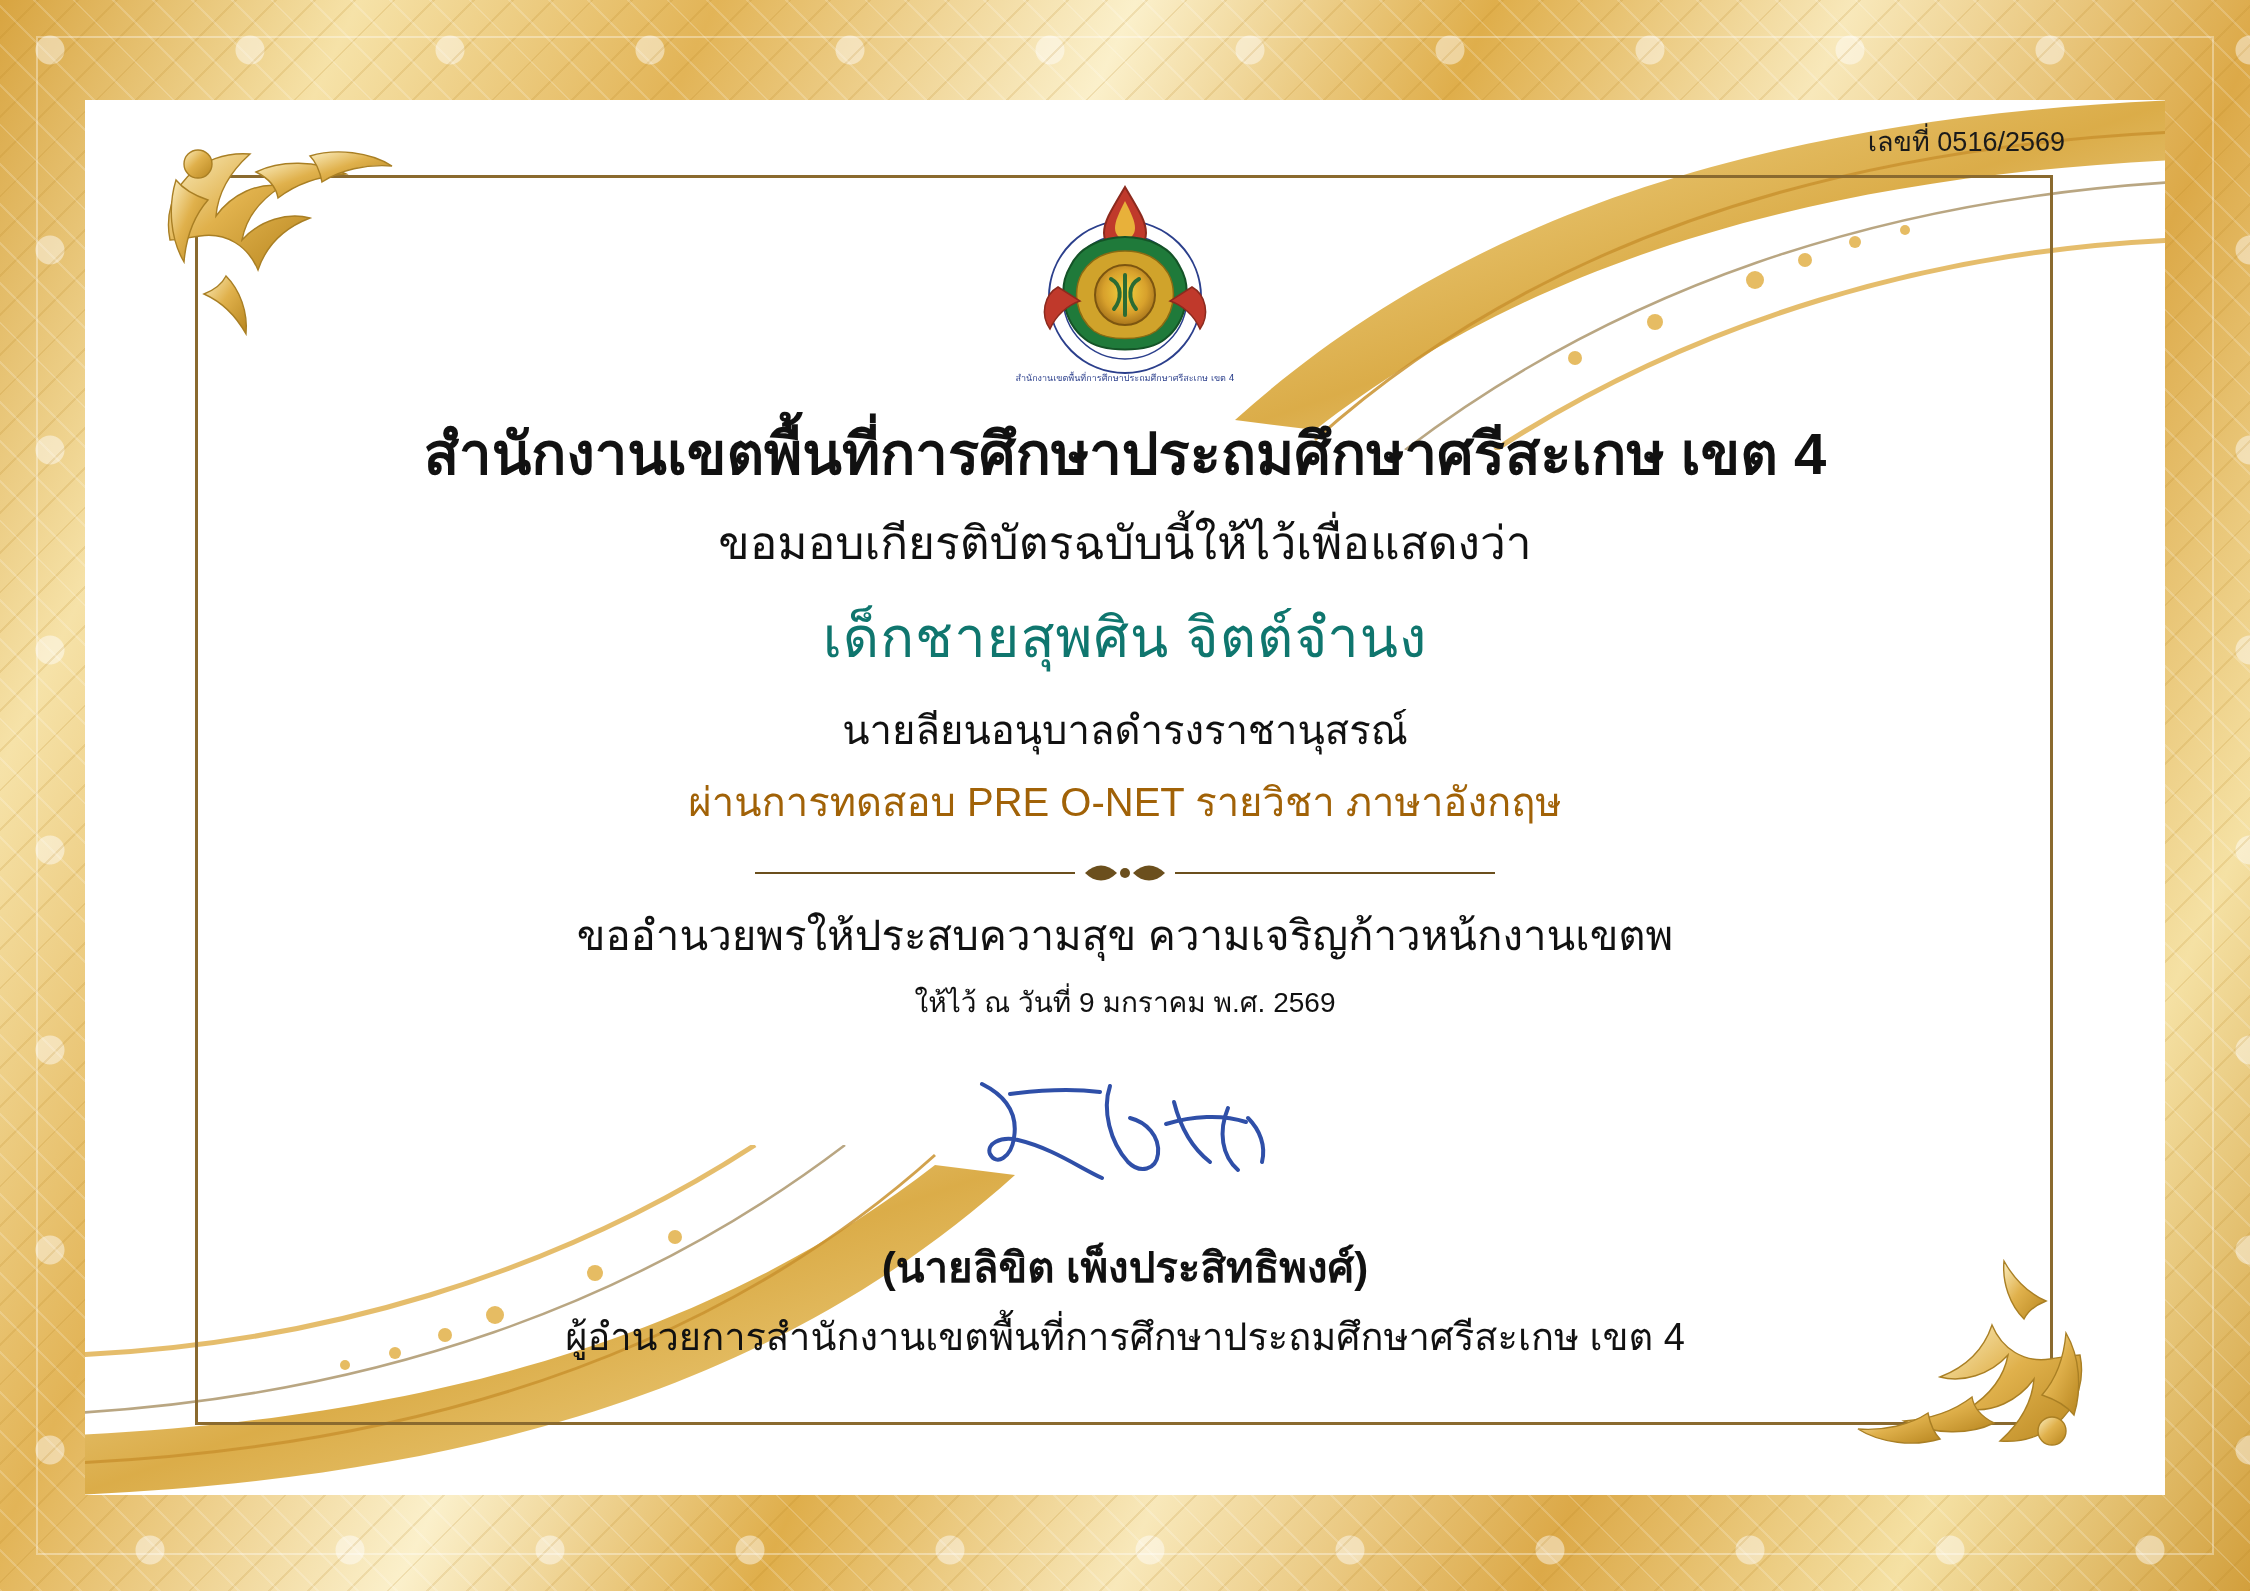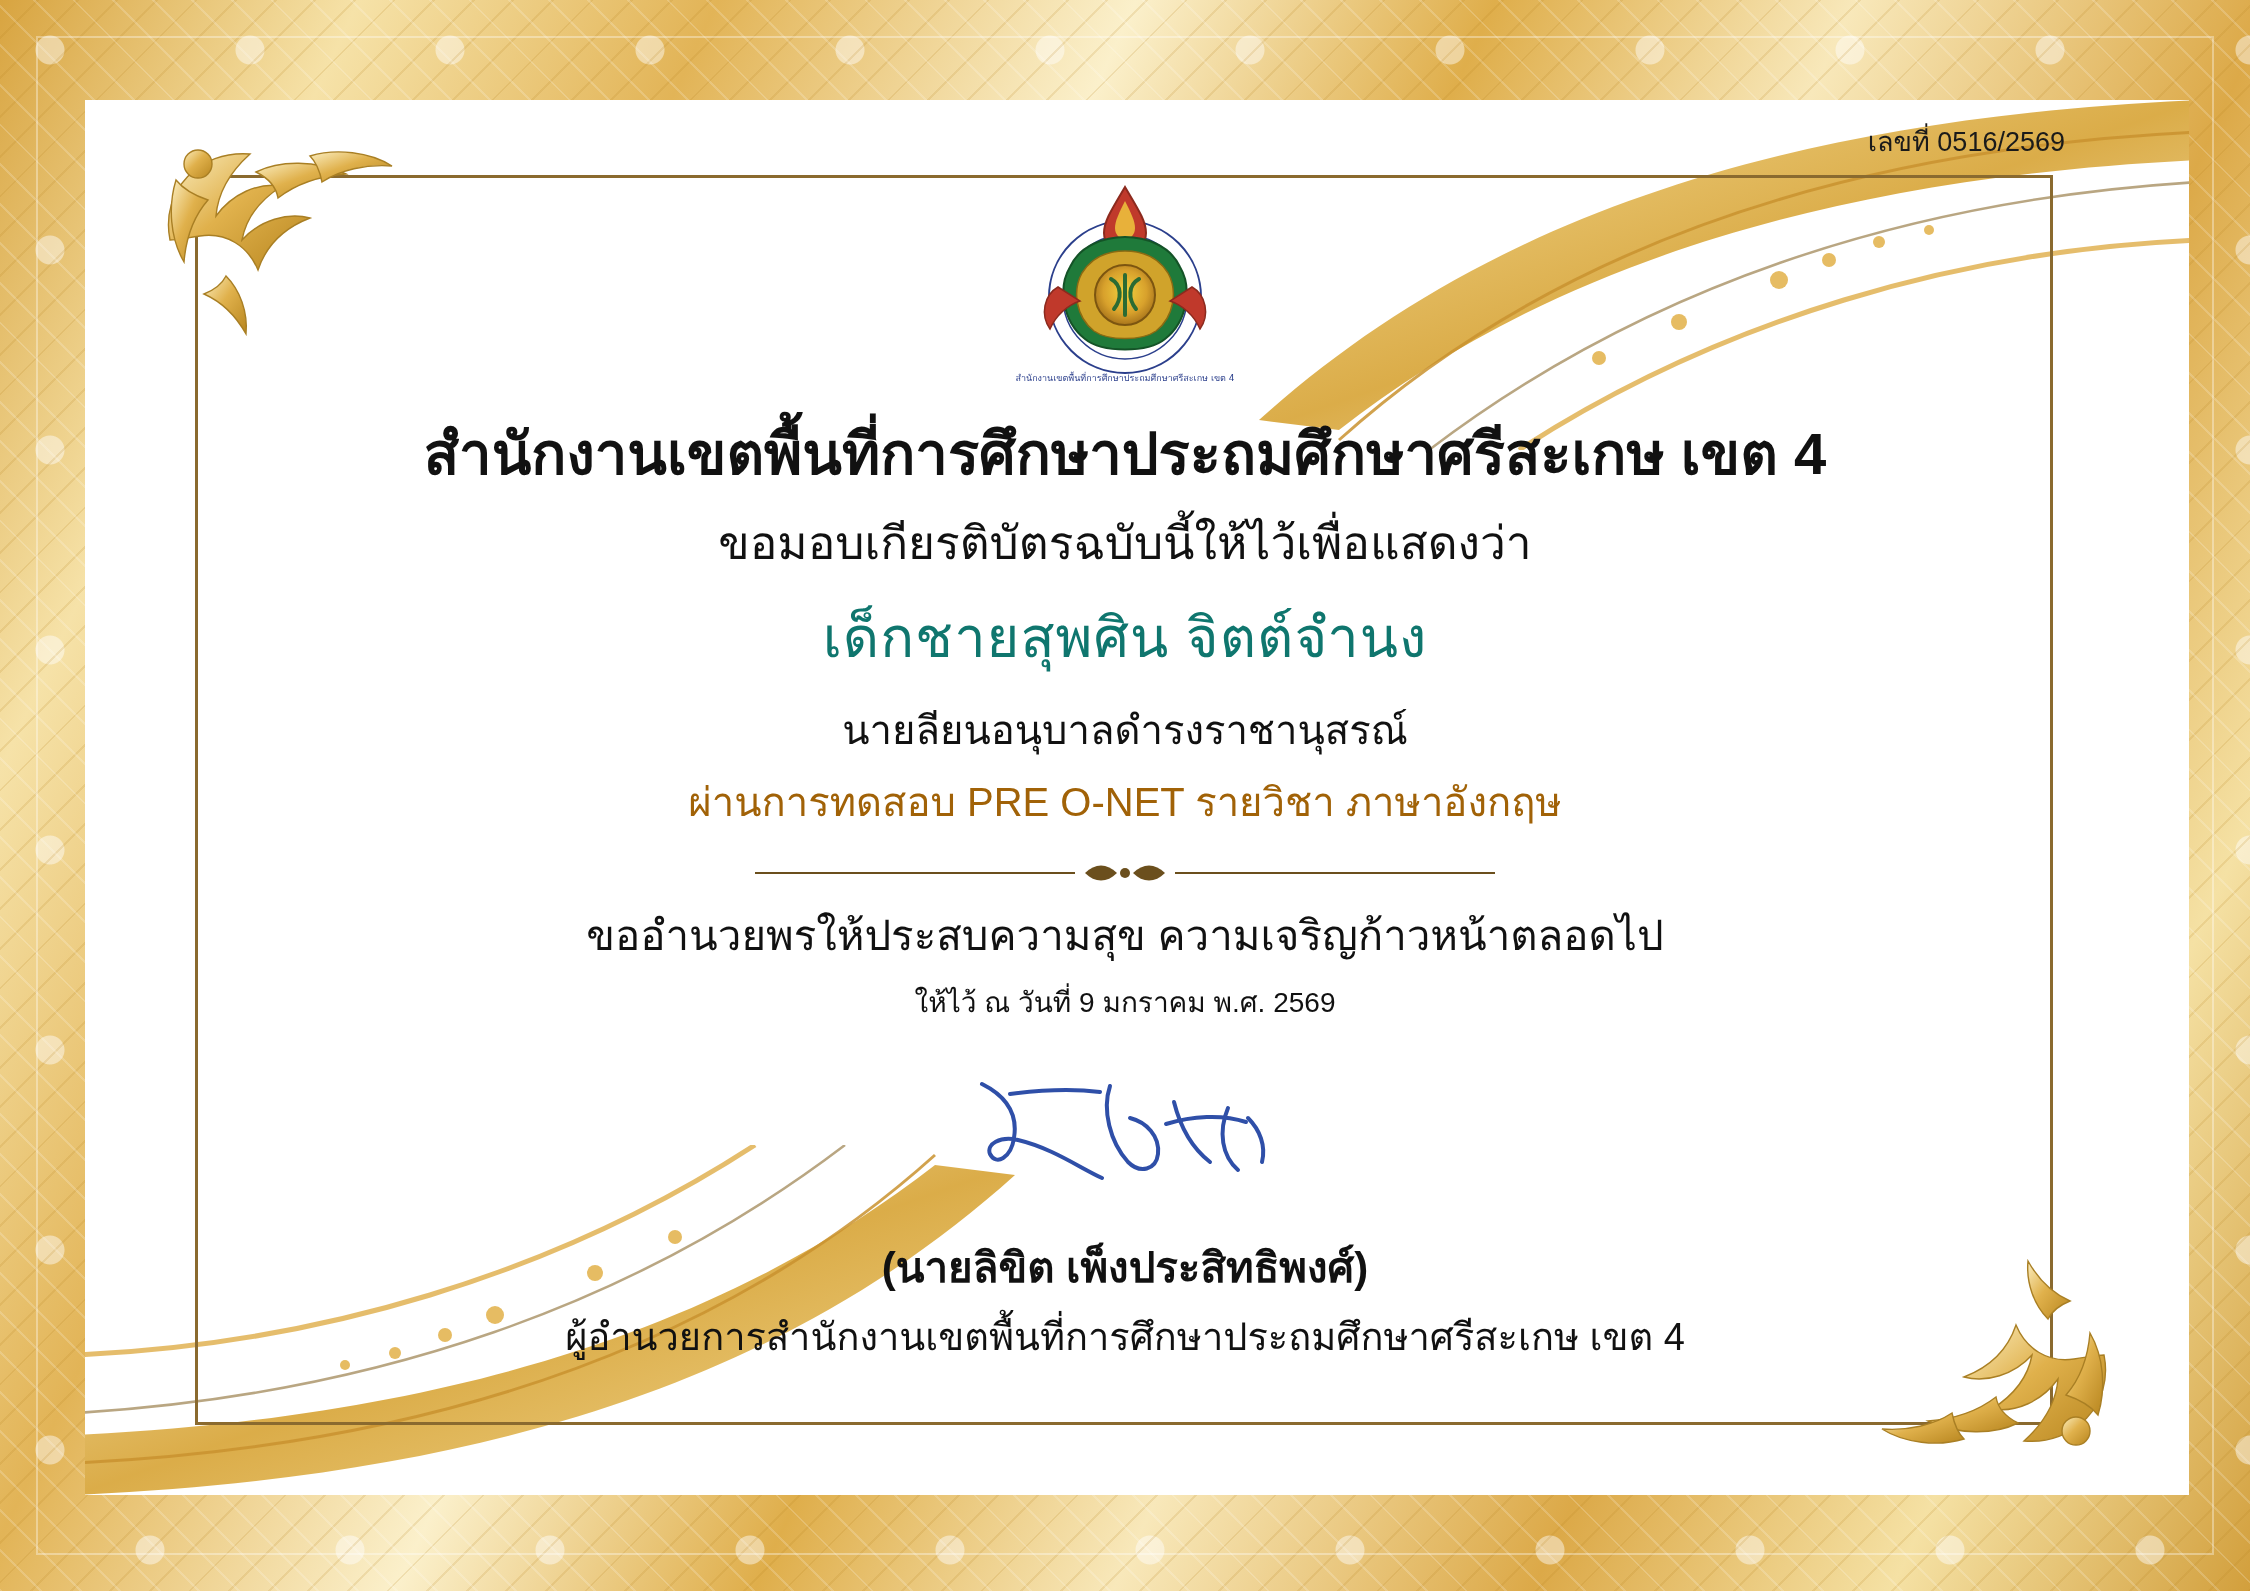--- a/index.html
+++ b/index.html
@@ -53,21 +53,20 @@
 
   
   .paper {
     position: absolute;
     left: 85px;
     top: 100px;
     width: 2080px;
     height: 1395px;
     background: #ffffff;
     overflow: hidden;
-    padding-left: 24px;
   }
 
   
   .rule-box {
     position: absolute;
     left: 110px;
     top: 75px;
     width: 1858px;
     height: 1250px;
     border: 3px solid #8a6a2f;
@@ -310,21 +309,21 @@
       <div class="divider">
         <svg width="740" height="26" viewBox="0 0 740 26">
           <line x1="0" y1="13" x2="320" y2="13" stroke="#6b4f1d" stroke-width="2"></line>
           <line x1="420" y1="13" x2="740" y2="13" stroke="#6b4f1d" stroke-width="2"></line>
           <path d="M330,13 C340,3 352,3 362,13 C352,23 340,23 330,13 Z" fill="#6b4f1d"></path>
           <path d="M410,13 C400,3 388,3 378,13 C388,23 400,23 410,13 Z" fill="#6b4f1d"></path>
           <circle cx="370" cy="13" r="5" fill="#6b4f1d"></circle>
         </svg>
       </div>
 
-      <div class="wish">ขออำนวยพรให้ประสบความสุข ความเจริญก้าวหน้าตลอดไป</div>
+      <div class="wish">ขออำนวยพรให้ประสบความสุข ความเจริญก้าวหน้กงานเขตพ</div>
       <div class="date">ให้ไว้ ณ วันที่ 9 มกราคม พ.ศ. 2569</div>
 
       <div class="signature">
         <svg width="330" height="130" viewBox="0 0 330 130">
           <g fill="none" stroke="#2f4fa8" stroke-width="4" stroke-linecap="round">
             <path d="M22,18 C46,30 58,48 54,72 C51,92 36,100 30,88 C26,78 40,70 58,74 C92,82 120,102 142,112"></path>
             <path d="M50,28 C80,24 110,22 140,26"></path>
             <path d="M150,20 C142,44 150,76 168,96 C180,108 196,104 198,88 C200,70 186,56 170,52"></path>
             <path d="M214,36 C220,60 232,82 250,96"></path>
             <path d="M206,58 C232,50 262,48 286,56"></path>

